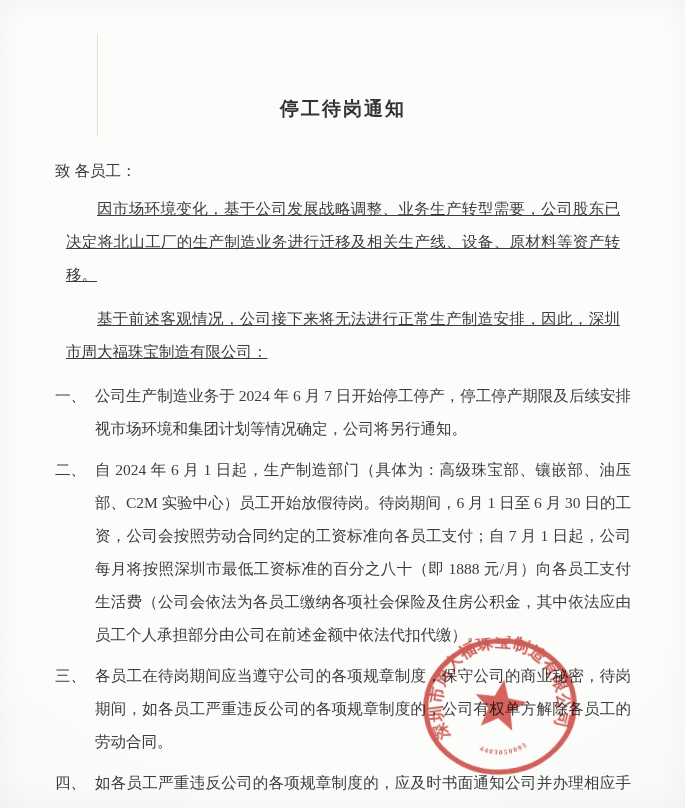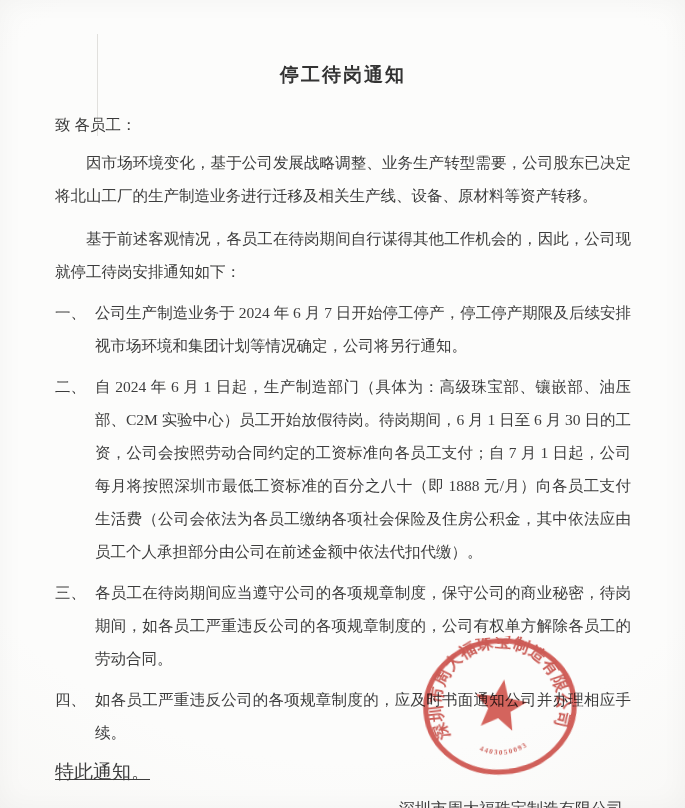--- a/index.html
+++ b/index.html
@@ -12,28 +12,28 @@
     overflow:hidden;
     font-family:"Liberation Serif","DejaVu Serif",serif;
     color:#3d3d3d;
   }
   .crease {
     position:absolute; left:97px; top:34px; width:1px; height:102px;
     background:#dcdbd7; opacity:.85;
   }
   .content { position:absolute; left:55px; top:0; width:576px; }
   .title {
-    margin-top:62px; text-align:center;
+    margin-top:96px; text-align:center;
     font-size:19px; font-weight:bold; letter-spacing:2px; color:#333333;
     line-height:26px;
   }
-  .salutation { margin-top:20px; font-size:15.5px; line-height:33px; color:#3a3a3a; }
+  .salutation { margin-top:32px; font-size:15.5px; line-height:33px; color:#3a3a3a; }
   .para {
-    margin:0; text-indent:2em; text-align:justify;
-    font-size:15.5px; line-height:33px; color:#3c3c3c;
+    margin:11px; text-indent:2em; text-align:justify;
+    font-size:15.5px; line-height:33px; color:#3c3c3c;text-decoration:underline;
   }
   .para.p1 { margin-top:5px; }
   .para.p2 { margin-top:10px; }
   .item { display:flex; margin-top:8px; font-size:15.5px; line-height:33px; color:#3c3c3c; }
   .item .marker { width:40px; flex:0 0 40px; }
   .item .itext { flex:1; text-align:justify; }
   .closing { margin-top:6px; font-size:19px; line-height:33px;text-decoration:underline; }
   .sig-company {
     margin-top:4px; text-align:right; font-size:16px; line-height:33px;
     color:#3a3a3a; padding-right:8px;
@@ -56,21 +56,21 @@
   <div class="crease"></div>
 
   <div class="content">
 
     <div class="title">停工待岗通知</div>
 
     <div class="salutation">致 各员工：</div>
 
     <p class="para p1">因市场环境变化，基于公司发展战略调整、业务生产转型需要，公司股东已决定将北山工厂的生产制造业务进行迁移及相关生产线、设备、原材料等资产转移。</p>
 
-    <p class="para p2">基于前述客观情况，各员工在待岗期间自行谋得其他工作机会的，因此，公司现就停工待岗安排通知如下：</p>
+    <p class="para p2">基于前述客观情况，公司接下来将无法进行正常生产制造安排，因此，深圳市周大福珠宝制造有限公司：</p>
 
     <div class="item">
       <span class="marker">一、</span>
       <span class="itext">公司生产制造业务于 2024 年 6 月 7 日开始停工停产，停工停产期限及后续安排视市场环境和集团计划等情况确定，公司将另行通知。</span>
     </div>
 
     <div class="item">
       <span class="marker">二、</span>
       <span class="itext">自 2024 年 6 月 1 日起，生产制造部门（具体为：高级珠宝部、镶嵌部、油压部、C2M 实验中心）员工开始放假待岗。待岗期间，6 月 1 日至 6 月 30 日的工资，公司会按照劳动合同约定的工资标准向各员工支付；自 7 月 1 日起，公司每月将按照深圳市最低工资标准的百分之八十（即 1888 元/月）向各员工支付生活费（公司会依法为各员工缴纳各项社会保险及住房公积金，其中依法应由员工个人承担部分由公司在前述金额中依法代扣代缴）。</span>
     </div>

